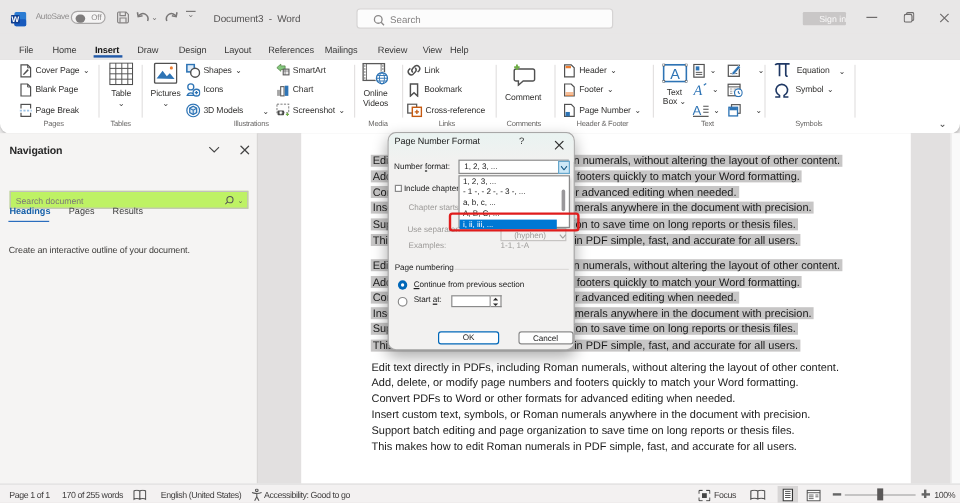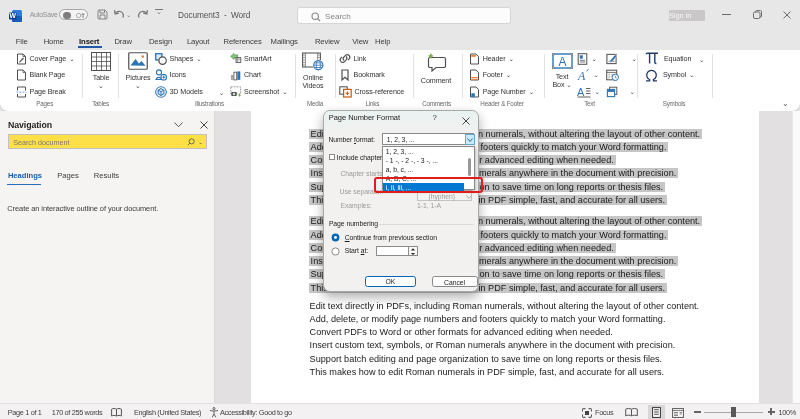--- a/index.html
+++ b/index.html
@@ -65,21 +65,21 @@
     <div class="abs" style="left:154.5px;top:9px;width:8px;height:1px;background:#7a7878;"></div>
     <div class="abs" style="left:178px;top:10px;font-size:8.3px;letter-spacing:-0.1px;color:#565454;">Document3&nbsp;&nbsp;-&nbsp;&nbsp;Word</div>
     <div class="abs" style="left:297px;top:7px;width:214px;height:17px;background:#fcfcfc;border:1px solid #d6d4d4;border-radius:3px;">
       <svg class="abs" style="left:13px;top:4px" width="10" height="10" viewBox="0 0 10 10" fill="none" stroke="#8a8888" stroke-width="1.1">
         <circle cx="4.2" cy="4.2" r="3.2"></circle>
           <path d="M6.6 6.6 L9 9"></path>
       </svg>
       <div class="abs" style="left:27px;top:4px;font-size:8.1px;color:#848282;">Search</div>
     </div>
     <div class="abs" style="left:669px;top:9.6px;width:36px;height:11px;background:#c9c7c7;border-radius:1px;">
-      <div class="abs" style="left:0;top:1.6px;width:36px;text-align:left;font-size:7.3px;color:#fbfafa;">Sign in</div>
+      <div class="abs" style="left:0;top:1.6px;width:36px;text-align:right;font-size:7.3px;color:#fbfafa;">Sign in</div>
     </div>
     <div class="abs" style="left:722px;top:13.5px;width:9px;height:1.2px;background:#6e6c6c;"></div>
     <svg class="abs" style="left:753px;top:10px" width="9" height="9" viewBox="0 0 9 9" fill="none" stroke="#6e6c6c" stroke-width="1">
       <rect x="0.5" y="2" width="6.5" height="6.5" rx="1.5"></rect>
         <path d="M2.5 2 V1.6 a1 1 0 0 1 1-1 H7.5 a1 1 0 0 1 1 1 V6 a1 1 0 0 1 -1 1 H7"></path>
     </svg>
     <svg class="abs" style="left:783px;top:11px" width="8" height="8" viewBox="0 0 8 8" stroke="#6e6c6c" stroke-width="1">
       <path d="M0.5 0.5 L7.5 7.5 M7.5 0.5 L0.5 7.5"></path>
     </svg>
   </div>
@@ -349,21 +349,21 @@
   </div>
   <div id="main">
     <div id="nav">
       <div class="abs" style="left:8px;top:8.8px;font-size:8.8px;letter-spacing:-0.1px;font-weight:bold;color:#262626;">Navigation</div>
       <svg class="abs" style="left:174px;top:11px" width="9" height="6" viewBox="0 0 11 7" fill="none" stroke="#444" stroke-width="1.1">
           <path d="M0.5 0.5 L5.5 5.5 L10.5 0.5"></path>
         </svg>
       <svg class="abs" style="left:200px;top:10px" width="8" height="8" viewBox="0 0 9 9" stroke="#444" stroke-width="1.1">
           <path d="M0.5 0.5 L8.5 8.5 M8.5 0.5 L0.5 8.5"></path>
         </svg>
-      <div class="abs" style="left:7.7px;top:23px;width:199px;height:14.6px;background:#fde047;border:1px solid #c2c0be;">
+      <div class="abs" style="left:7.7px;top:48px;width:199px;height:14.6px;background:#bef264;border:1px solid #c2c0be;">
         <div class="abs" style="left:4.5px;top:3px;font-size:7.2px;color:#7a7876;">Search document</div>
         <svg class="abs" style="left:178px;top:3.4px" width="8" height="8" viewBox="0 0 10 10" fill="none" stroke="#555" stroke-width="1.1">
             <circle cx="5.8" cy="4.2" r="3.2"></circle>
             <path d="M3.4 6.6 L1 9"></path>
           </svg>
         <div class="abs" style="left:189.5px;top:3.8px;font-size:5.5px;color:#555;">⌄</div>
       </div>
       <div class="abs" style="left:7.9px;top:60.2px;font-size:7.6px;font-weight:bold;color:#155fa8;">Headings</div>
       <div class="abs" style="left:7.2px;top:72.7px;width:34.3px;height:1.8px;background:#2a6dbe;"></div>
       <div class="abs" style="left:57.3px;top:60.2px;font-size:7.6px;color:#3b3b3b;">Pages</div>

